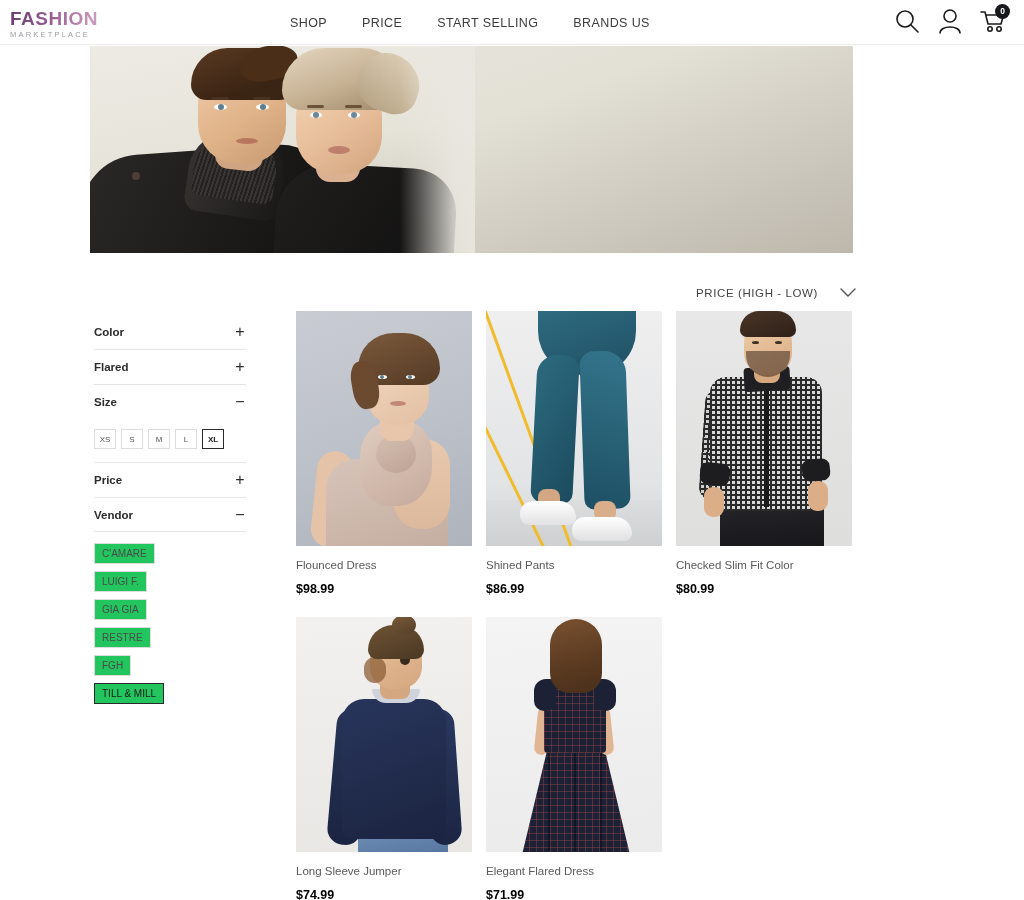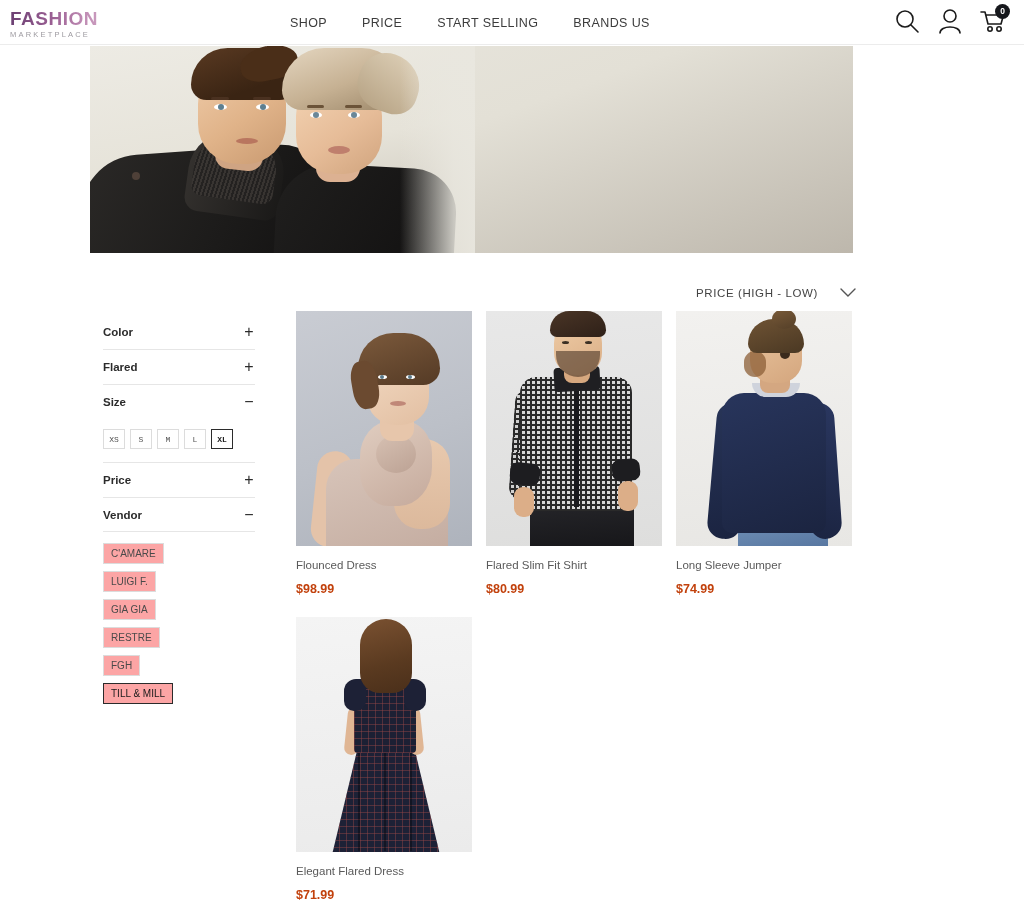--- a/index.html
+++ b/index.html
@@ -260,21 +260,21 @@
   }
   .sort-label {
     font-size: 11.5px;
     letter-spacing: 0.6px;
     color: #444;
   }
 
   
   .sidebar {
     position: absolute;
-    left: 103px;
+    left: 94px;
     top: 315px;
     width: 152px;
   }
   .filter-group { border-bottom: 1px solid #e6e6e6; }
   .filter-head {
     height: 34px;
     display: flex;
     align-items: center;
     justify-content: space-between;
     cursor: pointer;
@@ -289,21 +289,20 @@
     color: #2b2b2b;
     line-height: 1;
     font-weight: 300;
     width: 12px;
     text-align: center;
   }
   .size-row {
     display: flex;
     gap: 5px;
     padding: 10px 0 13px 0;
-    font-family: Liberation Mono, monospace;
   }
   .size-chip {
     width: 22px; height: 20px;
     border: 1px solid #dcdcdc;
     display: flex; align-items: center; justify-content: center;
     font-size: 8px;
     color: #555;
     cursor: pointer;
     background: #fff;
   }
@@ -318,21 +317,21 @@
     flex-direction: column;
     align-items: flex-start;
     gap: 7px;
   }
   .vendor-chip {
     border: 1px solid #dcdcdc;
     padding: 4px 7px;
     font-size: 10px;
     color: #4a4a4a;
     cursor: pointer;
-    background: #fca5a5;
+    background: #22c55e;
     line-height: 11px;
   }
   .vendor-chip.selected {
     border: 1.6px solid #2b2b2b;
     color: #1a1a1a;
   }
 
   
   .grid {
     position: absolute;
@@ -352,21 +351,21 @@
   .card-title {
     margin-top: 12px;
     font-size: 11.5px;
     color: #5a5a5a;
     line-height: 14px;
   }
   .card-price {
     margin-top: 10px;
     font-size: 12.5px;
     font-weight: 700;
-    color: #c2410c;
+    color: #000000;
   }
 
   
   .p1 { background: linear-gradient(160deg,#c9ccd3 0%, #bcc0c8 55%, #aeb3bc 100%); }
   .p1 .body { position:absolute; left:30px; top:148px; width:122px; height:100px;
     background: linear-gradient(160deg,#d7c4b9 0%, #c3ab9f 100%); border-radius: 30px 34px 0 0;}
   .p1 .arm { position:absolute; left:18px; top:140px; width:36px; height:96px;
     background:#e4c3a9; border-radius: 18px; transform: rotate(6deg);}
   .p1 .shoulder { position:absolute; left:98px; top:128px; width:56px; height:90px;
     background: linear-gradient(180deg,#e8c9ae,#dcb99c); border-radius: 26px;}
@@ -682,40 +681,56 @@
         <div class="eye-r"></div>
       <div class="pup-l"></div>
         <div class="pup-r"></div>
         <div class="lip"></div>
     </div>
     <div class="card-title">Flounced Dress</div>
     <div class="card-price">$98.99</div>
   </div>
 
 
+  <div class="card">
+    <div class="card-img p3">
+      <div class="floor"></div>
+      <div class="band1"></div>
+        <div class="band2"></div>
+      <div class="hip"></div>
+        <div class="leg-l"></div>
+        <div class="leg-r"></div>
+      <div class="ankle-l"></div>
+        <div class="ankle-r"></div>
+      <div class="shoe-l"></div>
+        <div class="shoe-r"></div>
+    </div>
+    <div class="card-title">Shined Pants</div>
+    <div class="card-price">$86.99</div>
+  </div>
 
   <div class="card">
     <div class="card-img p4">
       <div class="pants"></div>
         <div class="arm-l"></div>
         <div class="shirt"></div>
       <div class="placket"></div>
         <div class="cuff-l"></div>
         <div class="cuff-r"></div>
       <div class="hand-l"></div>
         <div class="hand-r"></div>
       <div class="collar"></div>
         <div class="neck"></div>
       <div class="face"></div>
         <div class="beard"></div>
         <div class="hair"></div>
       <div class="eye-l"></div>
         <div class="eye-r"></div>
     </div>
-    <div class="card-title">Flared Slim Fit Shirt</div>
+    <div class="card-title">Checked Slim Fit Color</div>
     <div class="card-price">$80.99</div>
   </div>
 
   <div class="card">
     <div class="card-img p5">
       <div class="jeans"></div>
         <div class="arm-l"></div>
         <div class="arm-r"></div>
       <div class="body"></div>
         <div class="collar"></div>

